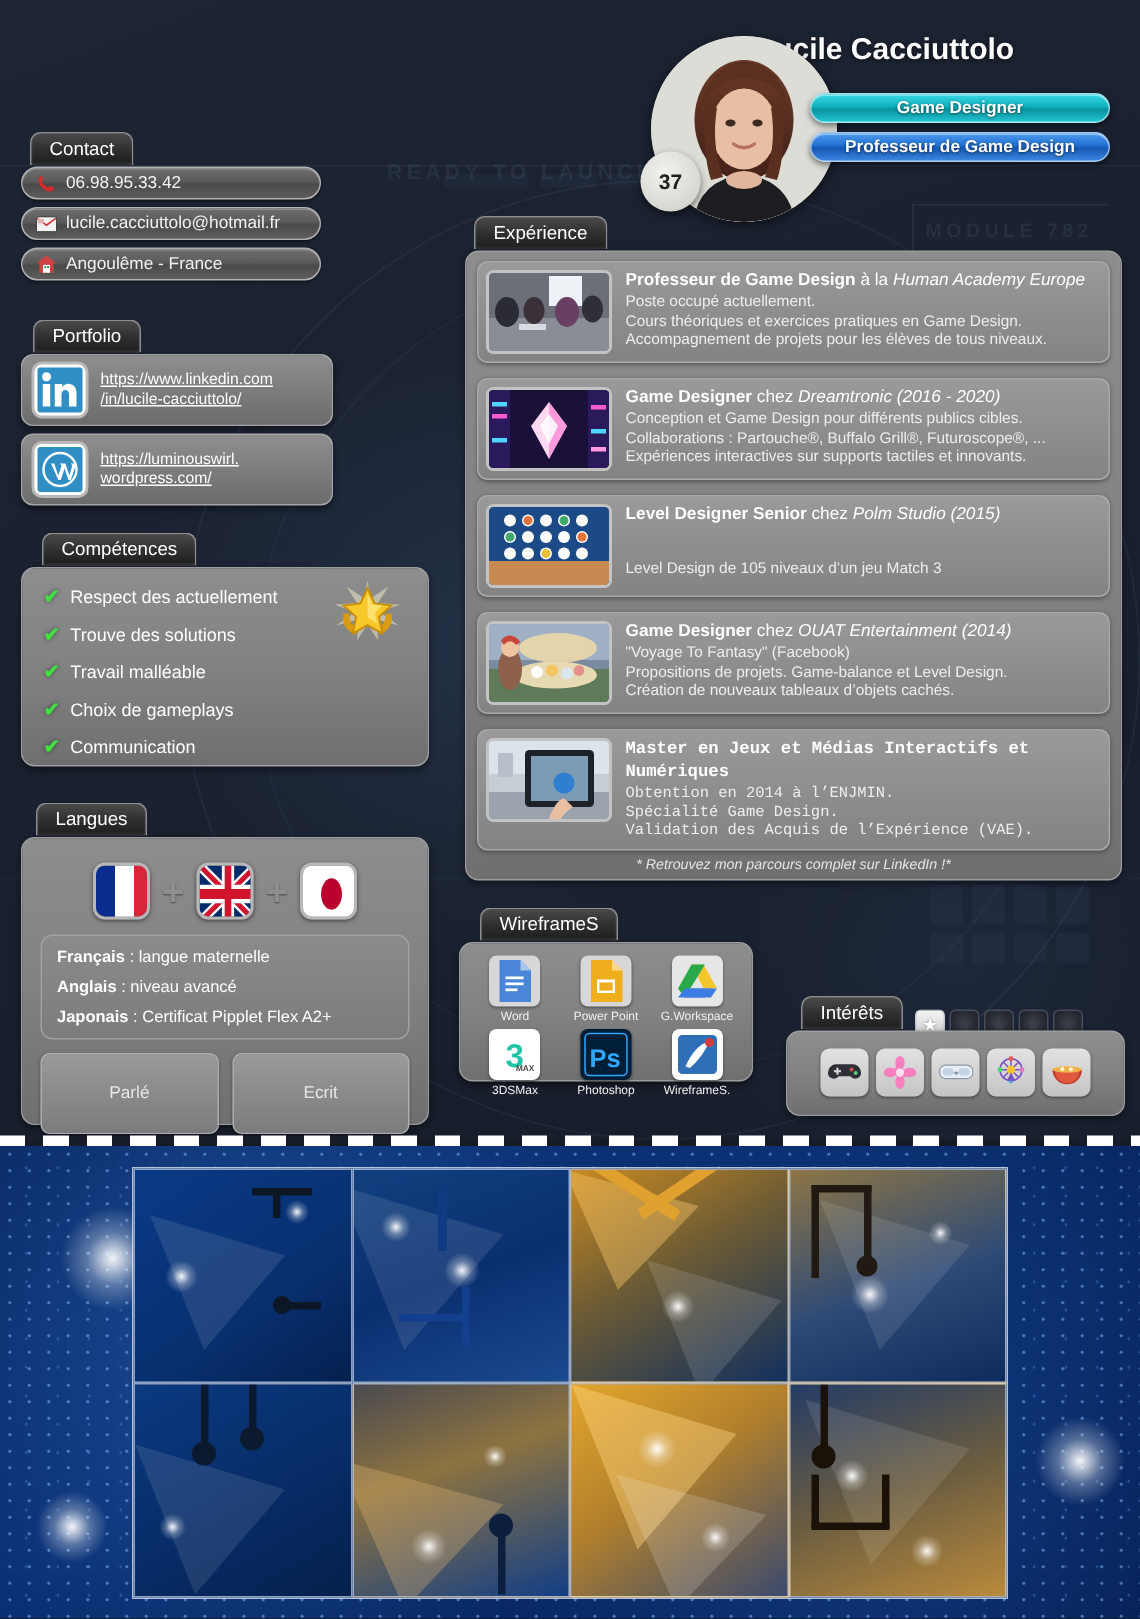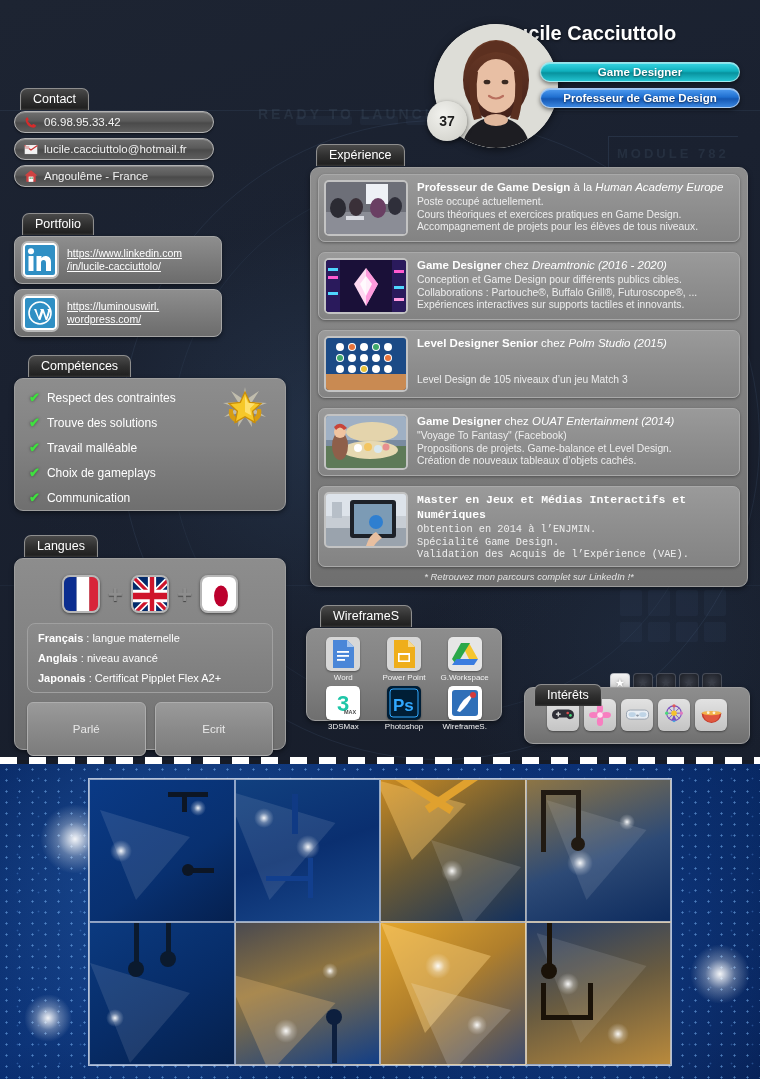--- a/index.html
+++ b/index.html
@@ -376,21 +376,21 @@
           <path d="M26 2 L28 14 L40 6 L33 17 L48 18 L34 23 L47 32 L32 28 L33 42 L26 31 L19 42 L20 28 L5 32 L18 23 L4 18 L19 17 L12 6 L24 14Z" fill="#fff7d6" opacity="0.55"></path>
         </g>
         <path d="M10 24 Q8 34 18 38 L20 34 Q13 31 14 24Z" fill="#d79c12"></path>
         <path d="M42 24 Q44 34 34 38 L32 34 Q39 31 38 24Z" fill="#d79c12"></path>
         <path d="M26 7 L30.7 17.3 L42 18.6 L33.6 26.2 L35.9 37.4 L26 31.7 L16.1 37.4 L18.4 26.2 L10 18.6 L21.3 17.3Z" fill="#f6c829" stroke="#c98d08" stroke-width="1.3"></path>
         <path d="M26 11 L29 17.8 L36 18.6 L31 23.4 L32.4 30.5 L26 26.9Z" fill="#ffe680" opacity="0.8"></path>
       </svg>
     </div>
     <div class="comp-item">
       <span class="check">✔</span>
-      <span>Respect des contraintes</span>
+      <span>Respect des actuellement</span>
     </div>
     <div class="comp-item">
       <span class="check">✔</span>
       <span>Trouve des solutions</span>
     </div>
     <div class="comp-item">
       <span class="check">✔</span>
       <span>Travail malléable</span>
     </div>
     <div class="comp-item">
@@ -680,21 +680,21 @@
     <div class="star-cell">
         <span>★</span>
       </div>
     <div class="star-cell">
         <span>★</span>
       </div>
     <div class="star-cell">
         <span>★</span>
       </div>
   </div>
-  <div class="tab" style="left:534px; top:684px;">Intérêts</div>
+  <div class="tab" style="left:534px; top:664px;">Intérêts</div>
   <div class="panel" style="left:524px; top:687px; width:226px; height:57px; padding:11px 8px;">
     <div class="int-row">
       <div class="int-ico">
         <svg width="22" height="16" viewBox="0 0 28 18">
           <path d="M7 2 h14 a7 7 0 0 1 7 7 a5 5 0 0 1-9 3.2 h-10 A5 5 0 0 1 0 9 A7 7 0 0 1 7 2Z" fill="#2e2e36"></path>
           <rect x="5" y="7" width="6" height="1.8" fill="#d8d8d8"></rect>
           <rect x="7.1" y="4.9" width="1.8" height="6" fill="#d8d8d8"></rect>
           <circle cx="20" cy="6.5" r="1.7" fill="#d84a4a"></circle>
           <circle cx="23.5" cy="9.5" r="1.7" fill="#4ad87a"></circle>
         </svg>

